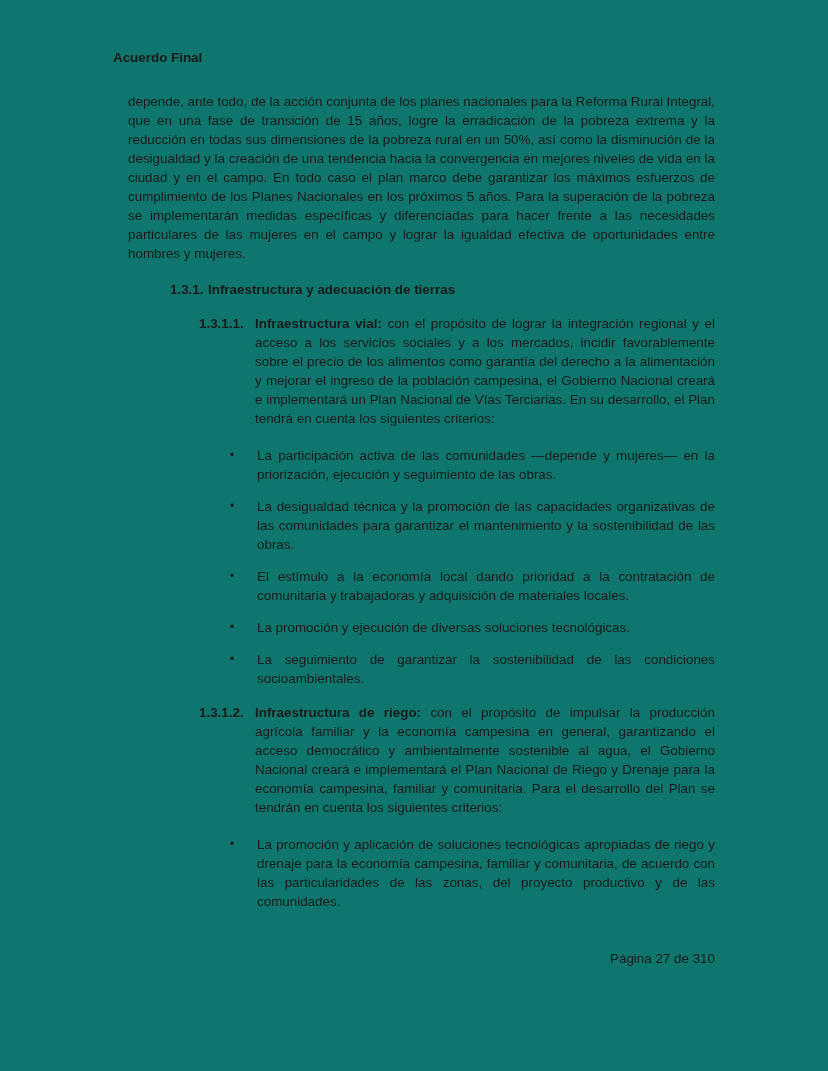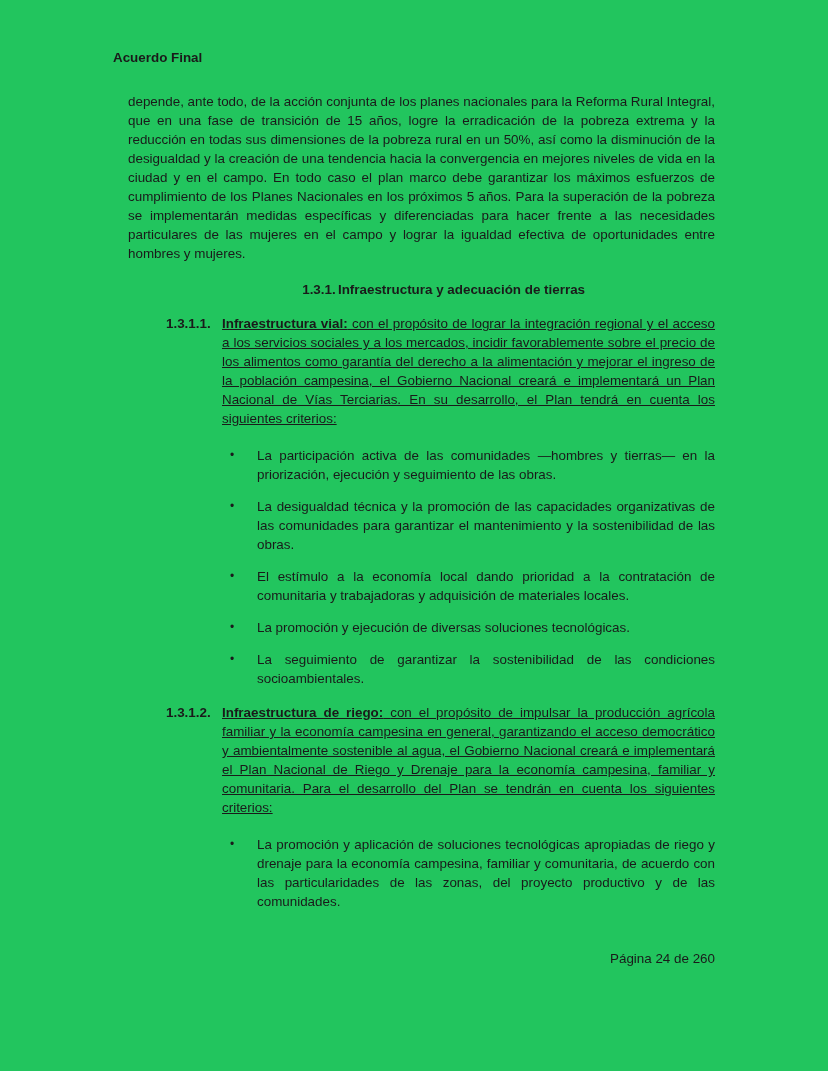--- a/index.html
+++ b/index.html
@@ -1,48 +1,46 @@
 <!DOCTYPE html>
 <html><head>
 <meta charset="utf-8">
 <style>
   * { box-sizing: border-box; }
   html, body { margin: 0; padding: 0; background: #ffffff; }
   .page {
     position: relative;
     width: 828px;
     height: 1071px;
-    background: #22c55e;
+    background: #0f766e;
     padding: 48px 113px 0 113px;
     font-family: "Liberation Sans", sans-serif;
     font-size: 13.4px;
     line-height: 19px;
     color: #1a1a1a;
     overflow: hidden;
   }
 
   .doc-title { font-weight: bold; }
   .doc-date { }
 
   .intro { margin: 25px 0 0 15px; text-align: justify; }
 
   .section-heading {
     margin: 17px 0 0 57px;
     font-weight: bold;
-    text-align: center;
   }
   .sec-num { display: inline-block; width: 38px; }
 
   .subsection { margin-top: 15px; }
   .sub-para {
-    margin: 0 0 0 53px;
+    margin: 0 0 0 86px;
     padding-left: 56px;
     text-indent: -56px;
     text-align: justify;
-    text-decoration: underline;
   }
   .sub-num {
     display: inline-block;
     width: 56px;
     text-indent: 0;
     font-weight: bold;
   }
   .sub-title { font-weight: bold; }
 
   .bullets { margin-top: 18px; }
@@ -83,21 +81,21 @@
 
   <div class="subsection">
     <p class="sub-para">
       <span class="sub-num">1.3.1.1.</span><span class="sub-title">Infraestructura vial:</span>
       <span>con el propósito de lograr la integración regional y el acceso a los servicios sociales y a los mercados, incidir favorablemente sobre el precio de los alimentos como garantía del derecho a la alimentación y mejorar el ingreso de la población campesina, el Gobierno Nacional creará e implementará un Plan Nacional de Vías Terciarias. En su desarrollo, el Plan tendrá en cuenta los siguientes criterios:</span>
     </p>
 
     <div class="bullets">
       <div class="bullet-item">
         <span class="bullet-glyph">•</span>
-        <span class="bullet-text">La participación activa de las comunidades —hombres y tierras— en la priorización, ejecución y seguimiento de las obras.</span>
+        <span class="bullet-text">La participación activa de las comunidades —depende y mujeres— en la priorización, ejecución y seguimiento de las obras.</span>
       </div>
       <div class="bullet-item">
         <span class="bullet-glyph">•</span>
         <span class="bullet-text">La desigualdad técnica y la promoción de las capacidades organizativas de las comunidades para garantizar el mantenimiento y la sostenibilidad de las obras.</span>
       </div>
       <div class="bullet-item">
         <span class="bullet-glyph">•</span>
         <span class="bullet-text">El estímulo a la economía local dando prioridad a la contratación de comunitaria y trabajadoras y adquisición de materiales locales.</span>
       </div>
       <div class="bullet-item">
@@ -118,15 +116,15 @@
     </p>
 
     <div class="bullets">
       <div class="bullet-item">
         <span class="bullet-glyph">•</span>
         <span class="bullet-text">La promoción y aplicación de soluciones tecnológicas apropiadas de riego y drenaje para la economía campesina, familiar y comunitaria, de acuerdo con las particularidades de las zonas, del proyecto productivo y de las comunidades.</span>
       </div>
     </div>
   </div>
 
-  <div class="footer">Página 24 de 260</div>
+  <div class="footer">Página 27 de 310</div>
 
 </div>
 
 </body></html>

